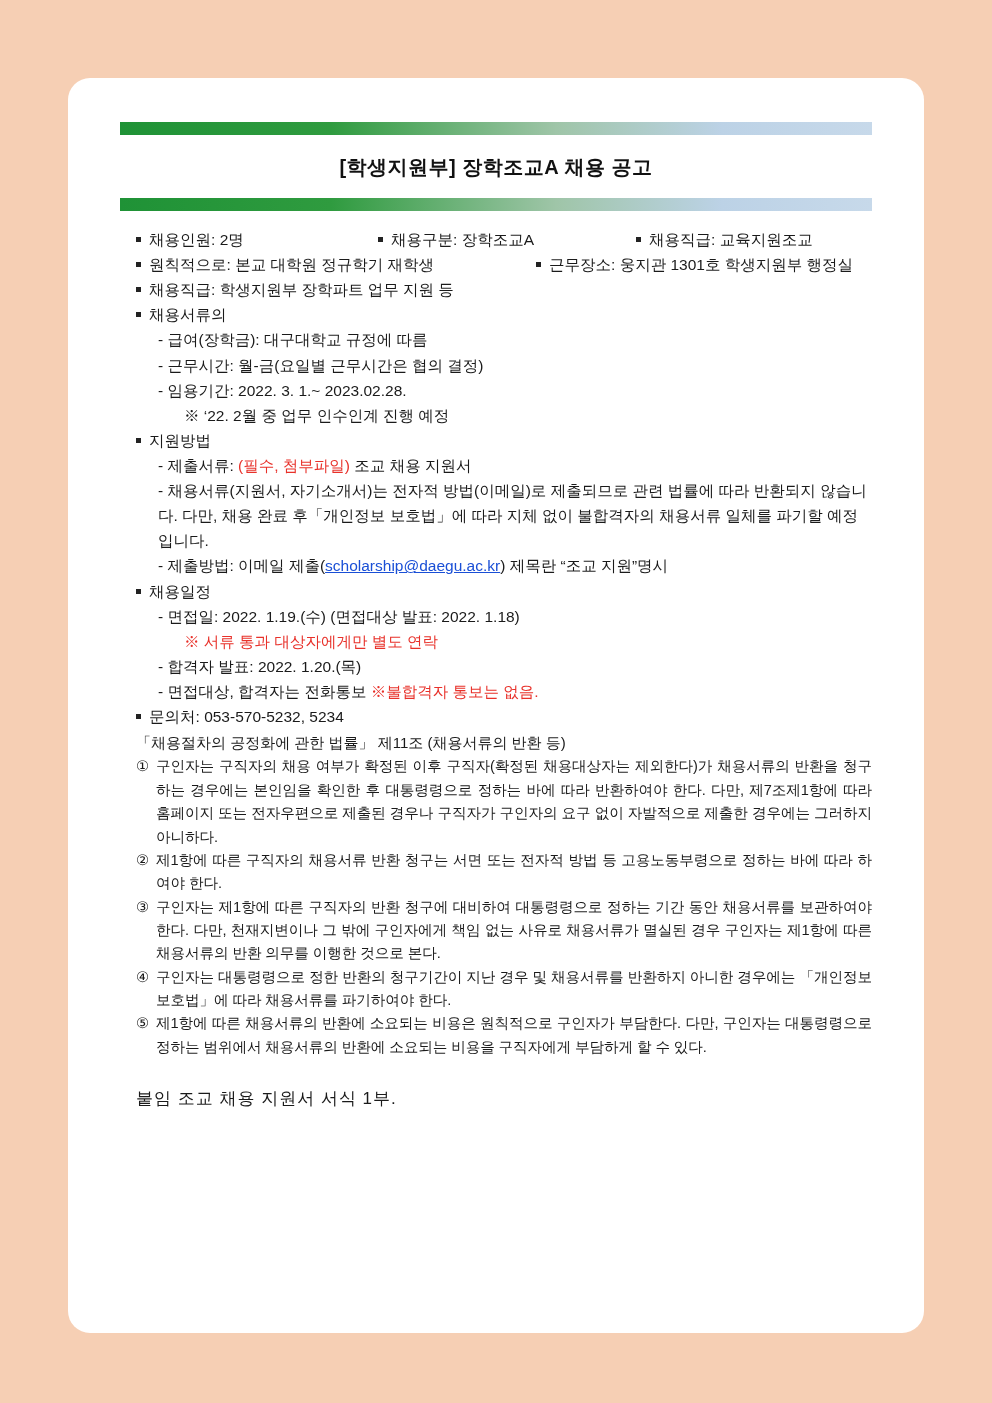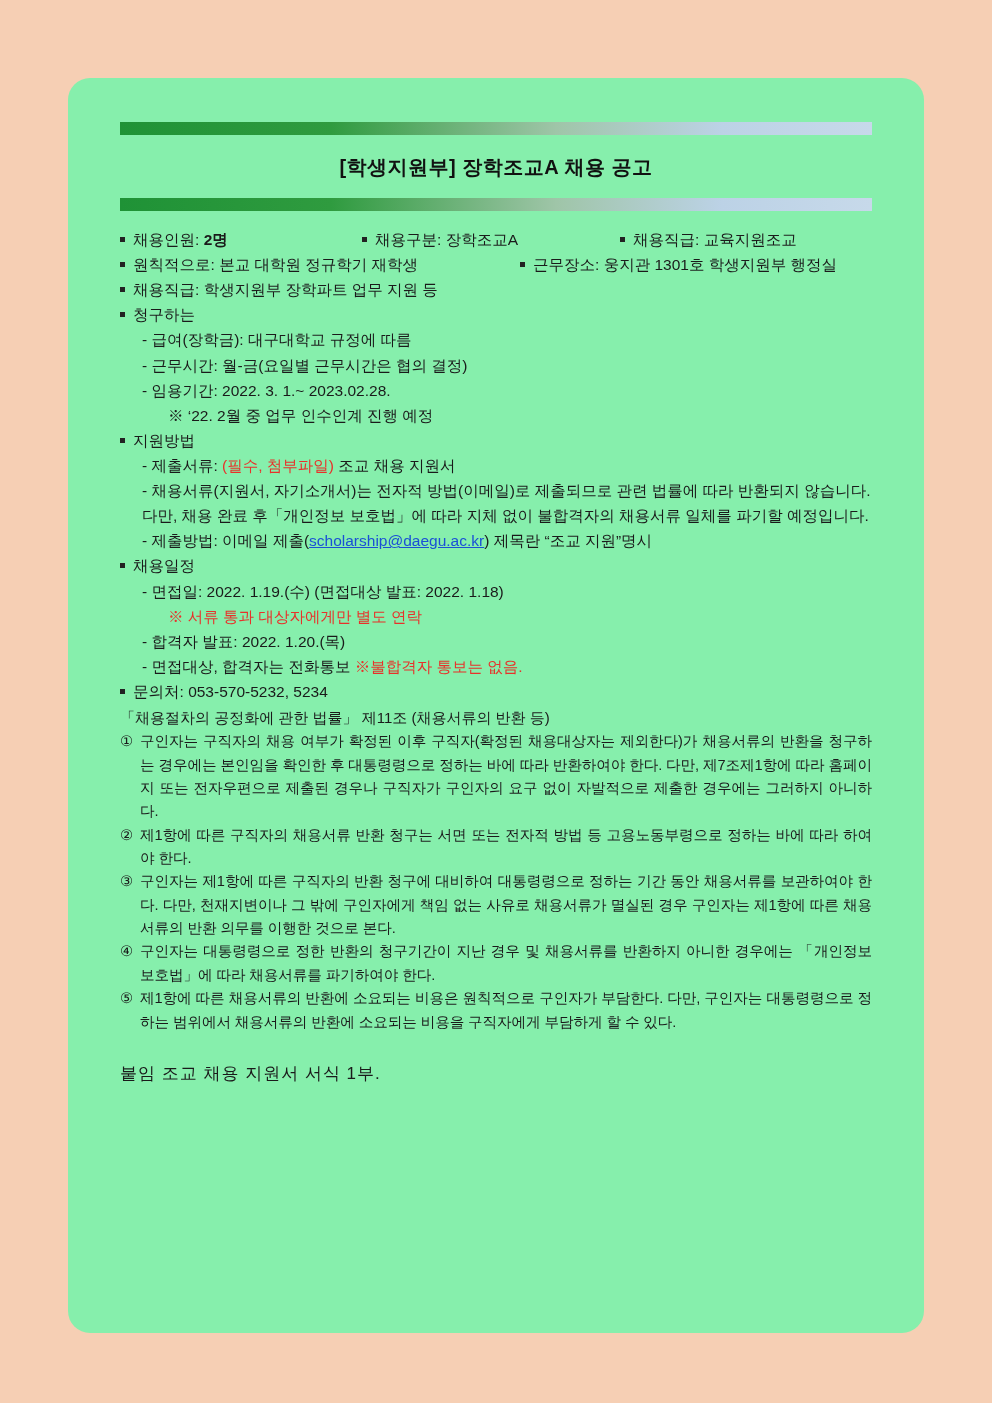--- a/index.html
+++ b/index.html
@@ -12,21 +12,21 @@
     background: #f6cfb4;
     font-family: "Liberation Sans", sans-serif;
     overflow: hidden;
   }
   .page {
     position: absolute;
     left: 68px;
     top: 78px;
     width: 856px;
     height: 1255px;
-    background: #86efac;
+    background: #ffffff;
     border-radius: 22px;
   }
   .inner {
     position: absolute;
     left: 52px;
     top: 44px;
     width: 752px;
   }
   .bar {
     height: 13px;
@@ -40,38 +40,39 @@
     font-weight: bold;
     color: #111;
     letter-spacing: 0.5px;
     padding: 19px 0 17px 0;
   }
   .body {
     margin-top: 16px;
     font-size: 15.5px;
     color: #1a1a1a;
     line-height: 1.62;
+    margin-left: 16px;
   }
   .row {
     display: flex;
     align-items: baseline;
   }
   .sq {
     display: inline-block;
     width: 5px;
     height: 5px;
     background: #222;
     margin-right: 8px;
     position: relative;
     top: -3px;
     flex: 0 0 auto;
   }
   .b-item { display: flex; align-items: baseline; }
   .lbl { white-space: nowrap; }
-  .bold { font-weight: bold; text-align: center; }
+  .bold { font-weight: normal; text-align: center; }
   .dash-line {
     padding-left: 22px;
   }
   .sub-note {
     padding-left: 48px;
   }
   .red { color: #e8312a; }
   .link {
     color: #1a4fd6;
     text-decoration: underline;
@@ -150,21 +151,21 @@
       <div class="row">
         <div class="b-item">
           <span class="sq"></span>
           <span class="lbl">채용직급:</span>&nbsp;<span>학생지원부 장학파트 업무 지원 등</span>
         </div>
       </div>
 
       <div class="row">
         <div class="b-item">
           <span class="sq"></span>
-          <span>청구하는</span>
+          <span>채용서류의</span>
         </div>
       </div>
       <div class="dash-line">- 급여(장학금): 대구대학교 규정에 따름</div>
       <div class="dash-line">- 근무시간: 월-금(요일별 근무시간은 협의 결정)</div>
       <div class="dash-line">- 임용기간: 2022. 3. 1.~ 2023.02.28.</div>
       <div class="sub-note">※ ‘22. 2월 중 업무 인수인계 진행 예정</div>
 
       <div class="row">
         <div class="b-item">
           <span class="sq"></span>

